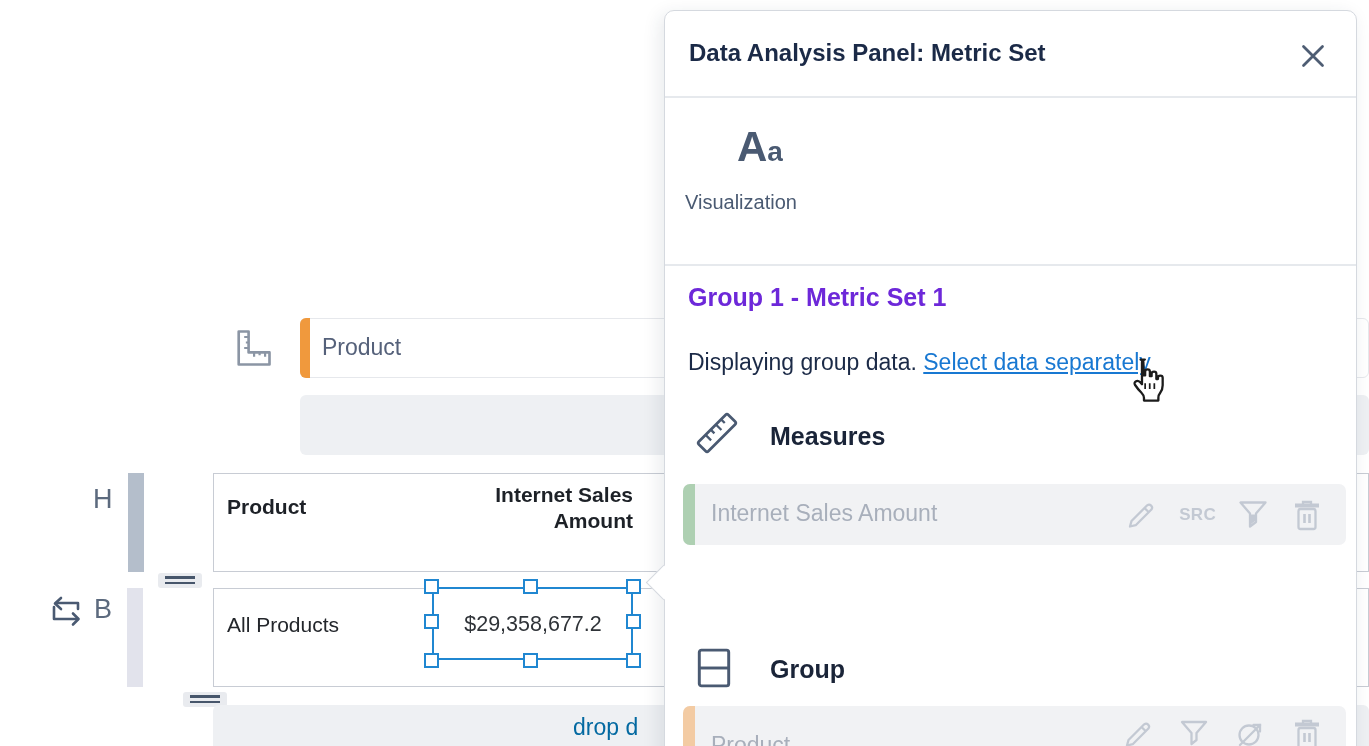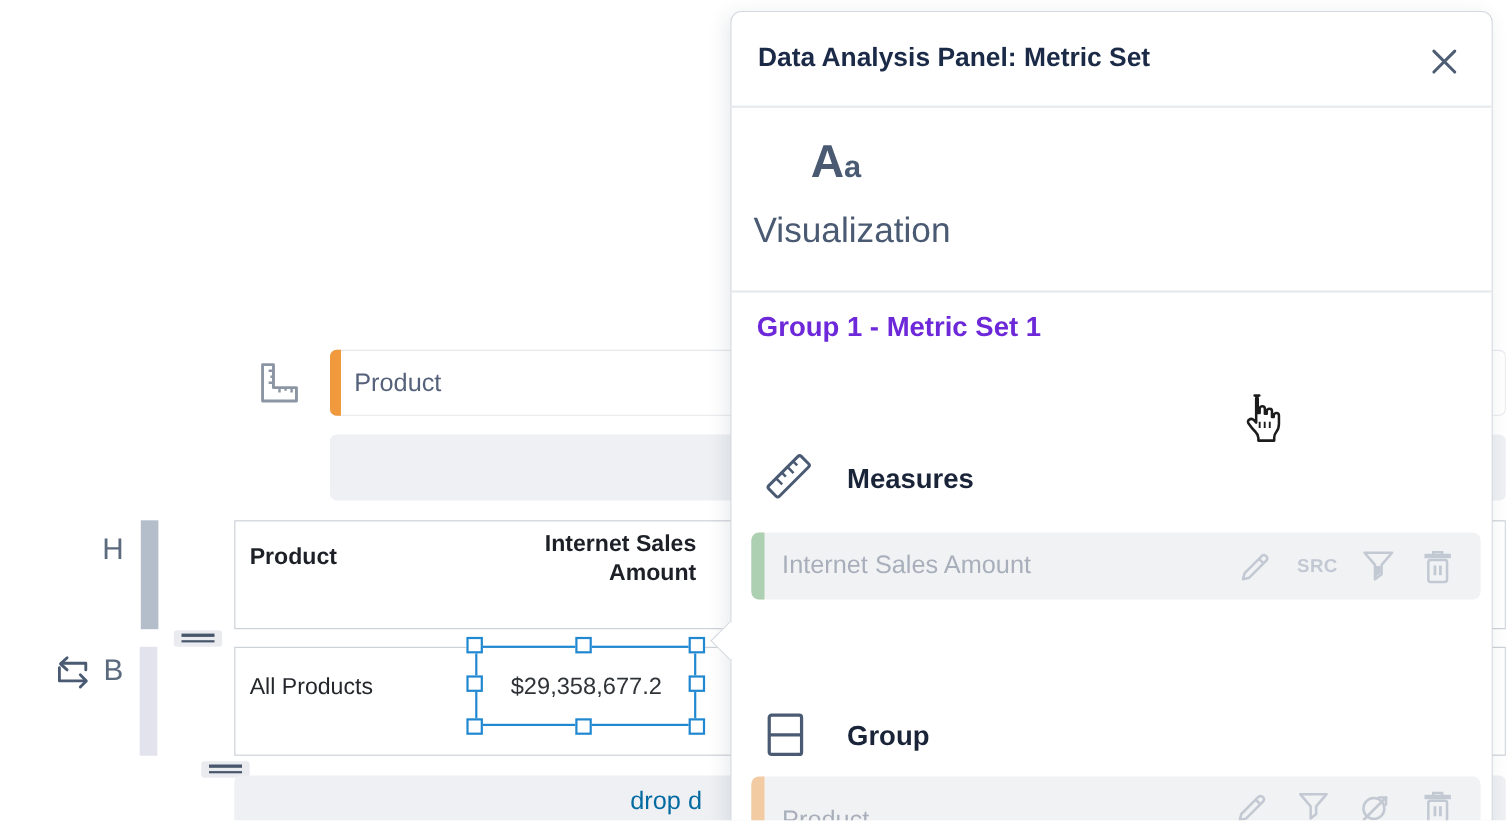--- a/index.html
+++ b/index.html
@@ -60,21 +60,21 @@
     box-shadow:-4px 4px 18px rgba(30,45,70,.10); }
 
   #panel-title { position:absolute; left:24px; top:28px; font-size:24px; font-weight:700; color:#1b2a47; }
   #close-btn { position:absolute; right:24px; top:26px; width:38px; height:38px; color:#4e5d73; cursor:pointer; }
   .divider { position:absolute; left:0; right:0; height:1.5px; background:#e6e9ed; }
   #div1 { top:85px; } #div2 { top:253px; }
 
   #vis-icon { position:absolute; left:72px; top:112px; color:#4a5a72; }
   #vis-icon .big { font-size:42px; font-weight:600; }
   #vis-icon .small { font-size:28px; font-weight:700; }
-  #vis-label { position:absolute; left:20px; top:180px; font-size:32px; color:#4a5a72; }
+  #vis-label { position:absolute; left:20px; top:180px; font-size:20px; color:#4a5a72; }
 
   #group-heading { position:absolute; left:23px; top:272px; font-size:25px; font-weight:700; color:#6d28d9; }
   #group-sentence { position:absolute; left:23px; top:338px; font-size:23px; color:#1b2a47; }
   #group-link { color:#1878d2; text-decoration:underline; cursor:pointer; }
   #cursor-icon { position:absolute; left:458px; top:345px; width:46px; height:46px; z-index:12; }
 
   .section-hdr-txt { position:absolute; left:105px; font-size:25px; font-weight:600; color:#1a2438; }
   #measures-icon { position:absolute; left:28px; top:398px; width:48px; height:48px; color:#4a5a72; }
   #measures-hdr { top:411px; }
   #rows-icon { position:absolute; left:31px; top:636px; width:36px; height:42px; color:#4a5a72; }
@@ -176,20 +176,21 @@
     </div>
 
     <div id="div1" class="divider"></div>
 
     <div id="vis-icon"><span class="big">A</span><span class="small">a</span></div>
     <div id="vis-label">Visualization</div>
 
     <div id="div2" class="divider"></div>
 
     <div id="group-heading">Group 1 - Metric Set 1</div>
+    <div id="group-sentence"><span>Displaying group data. </span><span id="group-link">Select data separately</span></div>
 
     <div id="cursor-icon">
       <svg width="46" height="46" viewBox="0 0 32 32">
         <path d="M12.2 2.5c1.1 0 2 .9 2 2v9h1.2v-2.6c0-.9.8-1.6 1.7-1.6.9 0 1.6.7 1.6 1.6V14h1.2v-1.6c0-.9.8-1.6 1.7-1.6s1.6.7 1.6 1.6V16h1.1v-.8c0-.9.8-1.6 1.7-1.6.9 0 1.6.7 1.6 1.6v5.2c0 2.1-.5 3.7-1.7 5.2-.9 1.1-1.3 2.2-1.3 3.5v1.9h-10v-1.7c0-1.5-.7-2.7-1.9-3.9-1.6-1.6-3.2-3.6-4.4-5.4-.5-.8-.3-1.8.5-2.3.9-.6 2.2-.4 3 .4l1.4 1.5V4.5c0-1.1.9-2 2-2z" fill="#ffffff" stroke="#1c1c1c" stroke-width="1.6" stroke-linejoin="round"></path>
         <path d="M15.4 19v4M18.6 19v4M21.8 19v4" stroke="#1c1c1c" stroke-width="1.2" fill="none"></path>
       </svg>
     </div>
 
     <div id="measures-icon">
       <svg width="48" height="48" viewBox="0 0 46 46" fill="none" stroke="currentColor" stroke-width="2.6">

